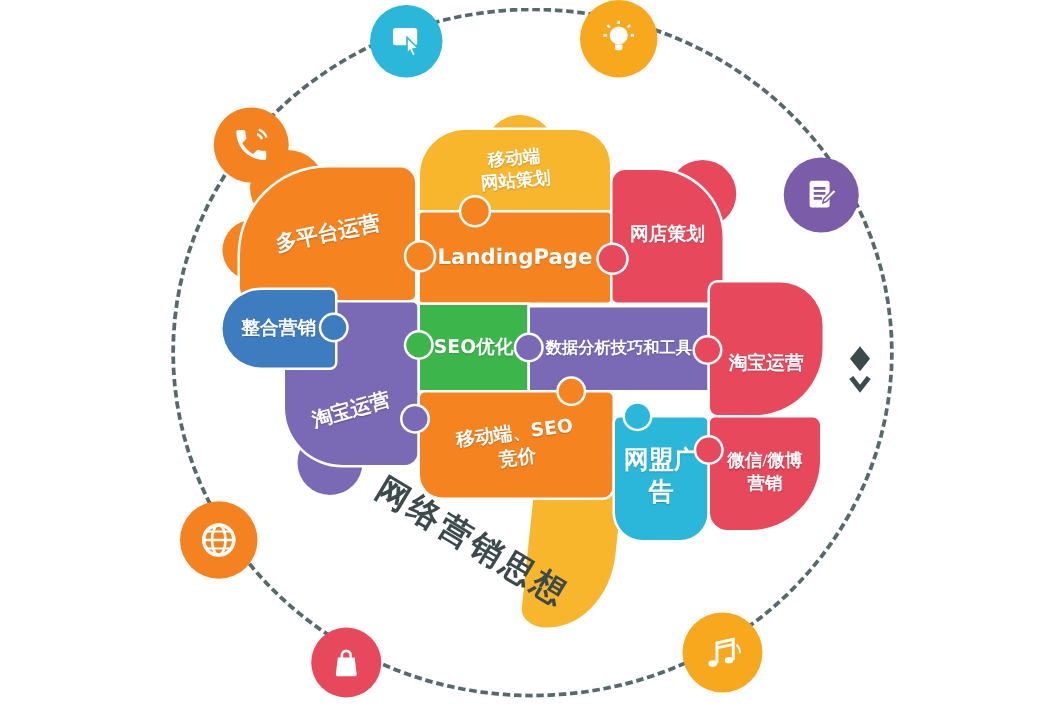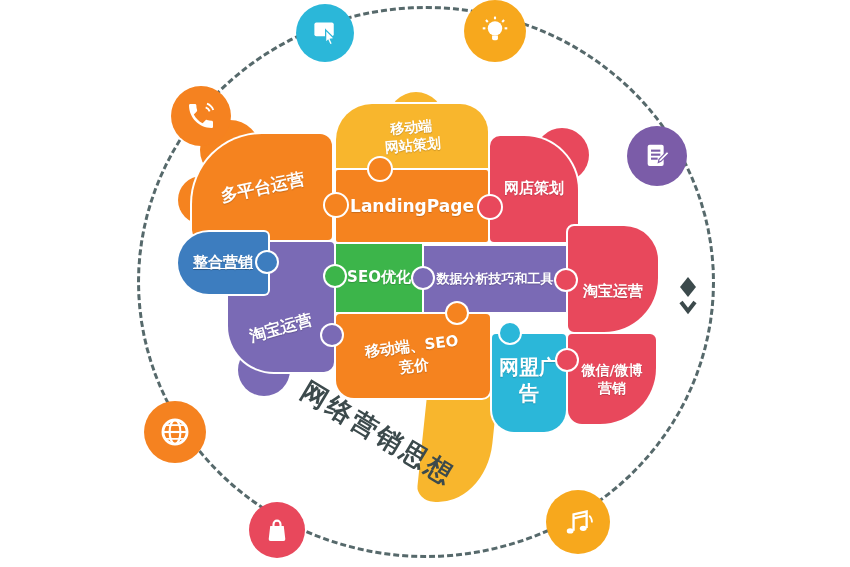--- a/index.html
+++ b/index.html
@@ -31,22 +31,22 @@
 
   
   .stem{position:absolute;left:422px;top:386px;width:70px;height:118px;background:#f8b62d;
         border-radius:0 0 90px 30px / 0 0 110px 24px;transform:rotate(6deg);z-index:0;}
 
   
   .piece{position:absolute;display:flex;flex-direction:column;align-items:center;justify-content:center;
          color:#fff;font-weight:bold;text-align:center;box-shadow:0 0 0 2px #fff;z-index:1;box-sizing:border-box;}
   .piece .label{line-height:1.3;text-shadow:0 1px 1px rgba(0,0,0,.18);}
   .piece .label span{display:block;}
-  .c-orange{background:#f5831f;} .c-yellow{background:#f8b62d;} .c-red{background:#e8485c;}
-  .c-blue{background:#3d7dbf;text-decoration:underline;}  .c-purple{background:#7a6ab5;} .c-green{background:#3cb54a;}
+  .c-orange{background:#f5831f;} .c-yellow{background:#f8b62d;} .c-red{background:#e8485c;font-family:Liberation Serif, serif;}
+  .c-blue{background:#3d7dbf;}  .c-purple{background:#7a6ab5;} .c-green{background:#3cb54a;}
   .c-cyan{background:#2bb7d9;}
 
   .piece-0{left:192px;top:134px;width:140px;height:106px;border-radius:70px 12px 4px 10px;font-size:17px;}
   .piece-0 .label{transform:rotate(-12deg);}
   .piece-1{left:336px;top:104px;width:152px;height:64px;border-radius:36px 28px 0 0;font-size:14px;}
   .piece-1 .label{transform:rotate(-5deg);}
   .piece-2{left:336px;top:170px;width:152px;height:72px;border-radius:2px;}
   .piece-2 .l0{font-size:17px;} .piece-2 .l1{font-size:15px;}
   .piece-3{left:490px;top:136px;width:88px;height:106px;border-radius:10px 54px 6px 4px;font-size:15px;}
   .piece-4{left:178px;top:232px;width:90px;height:62px;border-radius:31px 4px 4px 31px;font-size:15px;z-index:2;}

